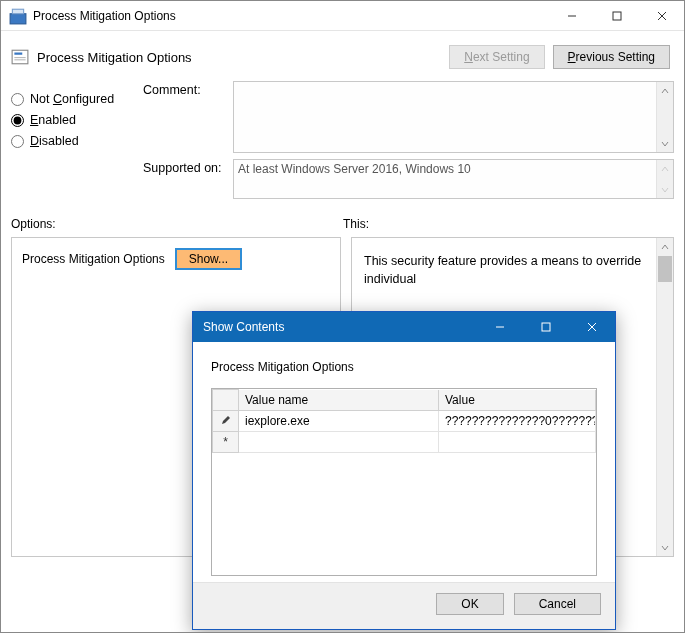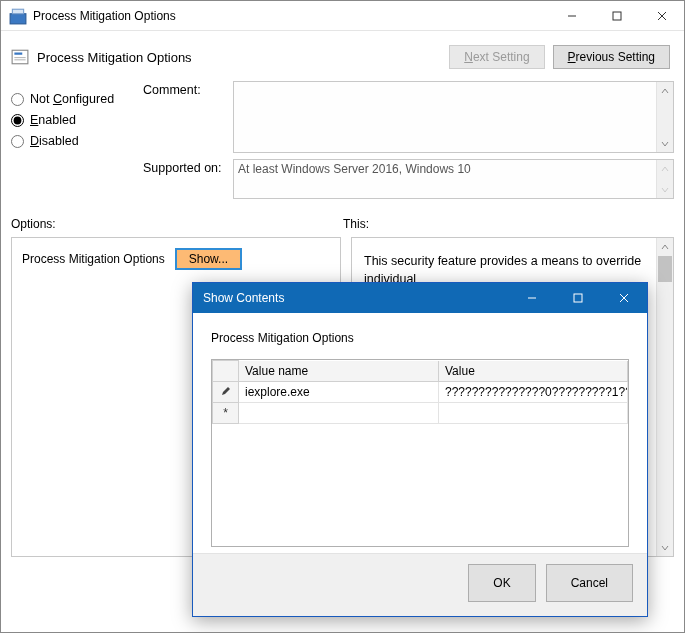--- a/index.html
+++ b/index.html
@@ -78,22 +78,22 @@
   .panel.right { flex:1; padding:14px 22px 10px 12px; }
   .opt-row { display:flex; align-items:center; gap:10px; }
   .show-btn { border:2px solid #2f8dd6; background:#fdba74; padding:2px 12px; font-family:inherit; font-size:12px; }
   .help-text { font-size:12.5px; line-height:1.45; }
   .panel .scrollbar { position:absolute; right:0; top:0; bottom:0; width:17px; background:#f0f0f0; border-left:1px solid #e3e3e3;}
   .panel .scrollbar .thumb{ position:absolute; left:1px; right:1px; top:18px; height:26px; background:#c2c2c2;}
 
   
   .dialog {
     position:absolute;
-    left:191px; top:281px;
-    width:456px;
+    left:191px; top:310px;
+    width:424px;
     background:#fff;
     border:1px solid #185abd;
     box-shadow:0 4px 18px rgba(0,0,0,.35);
   }
   .dlg-titlebar {
     height:30px;
     background:#1069b5;
     color:#fff;
     display:flex;
     align-items:center;
@@ -132,21 +132,21 @@
     width:26px; background:#f4f4f4; text-align:center; color:#333; border:1px solid #d0d0d0;
   }
   .dlg-footer {
     display:flex;
     justify-content:flex-end;
     gap:10px;
     padding:10px 14px 14px 14px;
     background:#f0f0f0;
     border-top:1px solid #e3e3e3;
   }
-  .dlg-footer .btn { padding:11px 24px; }
+  .dlg-footer .btn { padding:3px 24px; }
   .rowhdr svg{width:10px;height:10px;}
 </style>
 </head>
 <body>
 
 <div class="mw-titlebar">
   <span class="ico">
     <svg viewBox="0 0 16 16">
         <rect x="1" y="6" width="14" height="9" fill="#3b78c2" stroke="#2a5a96"></rect>
         <rect x="3" y="2" width="10" height="4" fill="#d8e5f5" stroke="#7aa0cf"></rect>

